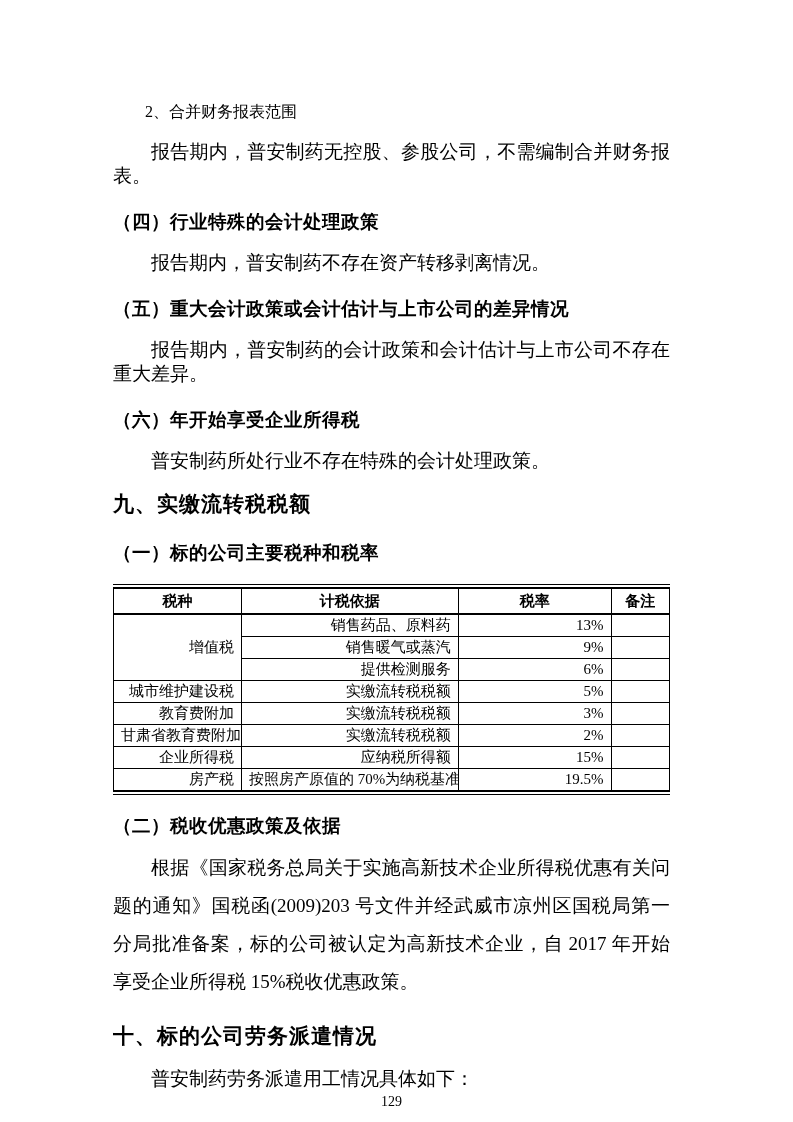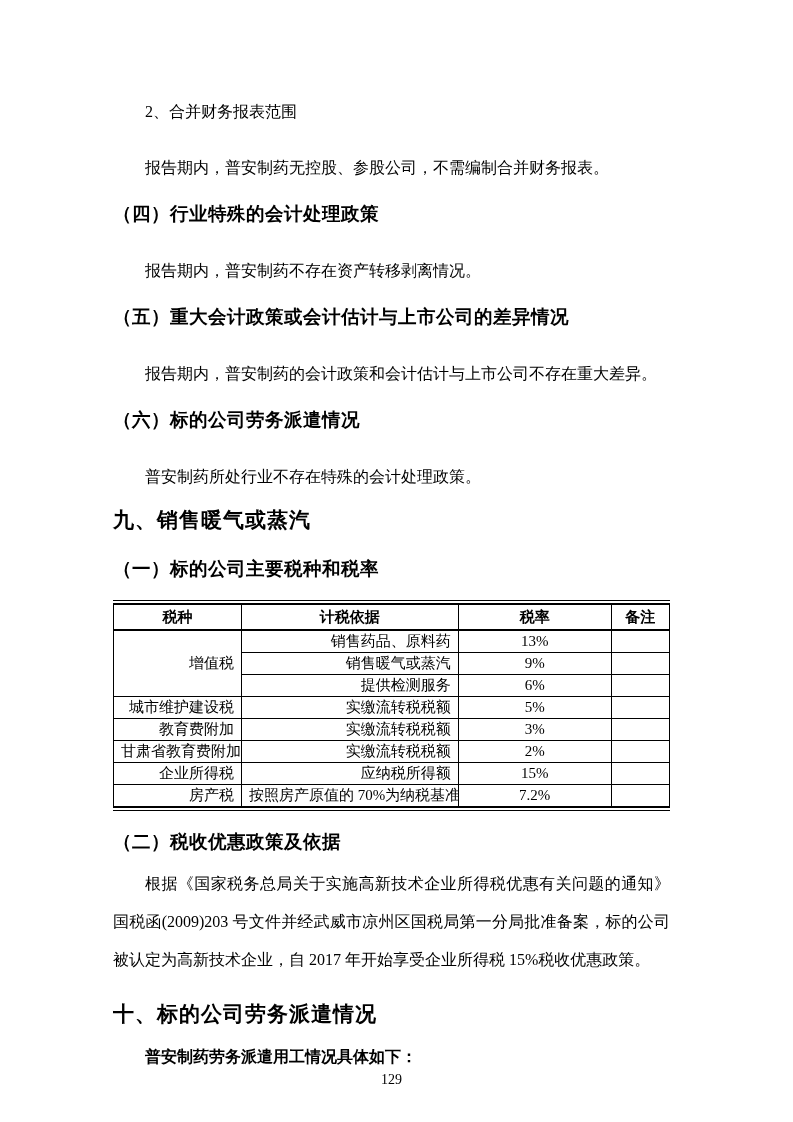--- a/index.html
+++ b/index.html
@@ -13,30 +13,30 @@
     width: 785px; height: 1122px;
     padding: 100px 115px 0 113px;
     overflow: hidden;
     background: #ffffff;
   }
   .sub-item {
     font-size: 16px; line-height: 24px;
     text-indent: 2em;
   }
   .para {
-    font-size: 16px; line-height: 24px;
+    font-size: 19px; line-height: 24px;
     text-indent: 2em;
     text-align: justify;
-    margin: 32px 0 0 0;
+    margin: 16px 0 0 0;
   }
   .para.multi {
     line-height: 38px;
     margin-top: 10px;
   }
-  .para.labor { margin-top: 16px; font-weight: bold; }
+  .para.labor { margin-top: 16px; }
   h1 {
     font-family: "Liberation Sans", "DejaVu Sans", sans-serif;
     font-size: 21px; line-height: 30px; font-weight: bold;
     margin: 16px 0 0 0; letter-spacing: 1px;
   }
   h1.ch10 { margin-top: 20px; }
   h2 {
     font-family: "Liberation Sans", "DejaVu Sans", sans-serif;
     font-size: 18.5px; line-height: 26px; font-weight: bold;
     margin: 21px 0 0 0; letter-spacing: 0.5px;
@@ -65,21 +65,21 @@
     overflow: hidden;
     white-space: nowrap;
   }
   thead th {
     border-bottom: 2px solid #000;
     font-weight: bold;
     text-align: center;
     height: 26px;
   }
   td.col-tax, td.col-basis { text-align: right; }
-  td.col-rate { text-align: center; }
+  td.col-rate { text-align: right; }
   td.col-note { text-align: center; }
   .pagenum {
     text-align: center;
     font-size: 14px;
     margin-top: 3px;
   }
 </style>
 </head>
 <body>
 
@@ -90,25 +90,25 @@
   <p class="para">报告期内，普安制药无控股、参股公司，不需编制合并财务报表。</p>
 
   <h2>（四）行业特殊的会计处理政策</h2>
 
   <p class="para">报告期内，普安制药不存在资产转移剥离情况。</p>
 
   <h2>（五）重大会计政策或会计估计与上市公司的差异情况</h2>
 
   <p class="para">报告期内，普安制药的会计政策和会计估计与上市公司不存在重大差异。</p>
 
-  <h2>（六）标的公司劳务派遣情况</h2>
+  <h2>（六）年开始享受企业所得税</h2>
 
   <p class="para">普安制药所处行业不存在特殊的会计处理政策。</p>
 
-  <h1>九、销售暖气或蒸汽</h1>
+  <h1>九、实缴流转税税额</h1>
 
   <h2>（一）标的公司主要税种和税率</h2>
 
   <div class="table-wrap">
     <table>
       <colgroup>
         <col style="width:23%">
         <col style="width:39%">
         <col style="width:27.5%">
         <col style="width:10.5%">
@@ -158,21 +158,21 @@
         </tr>
         <tr>
           <td class="col-tax">企业所得税</td>
           <td class="col-basis">应纳税所得额</td>
           <td class="col-rate">15%</td>
           <td class="col-note"></td>
         </tr>
         <tr>
           <td class="col-tax">房产税</td>
           <td class="col-basis">按照房产原值的 70%为纳税基准</td>
-          <td class="col-rate">7.2%</td>
+          <td class="col-rate">19.5%</td>
           <td class="col-note"></td>
         </tr>
       </tbody>
     </table>
   </div>
 
   <h2 class="after-table">（二）税收优惠政策及依据</h2>
 
   <p class="para multi">根据《国家税务总局关于实施高新技术企业所得税优惠有关问题的通知》国税函(2009)203 号文件并经武威市凉州区国税局第一分局批准备案，标的公司被认定为高新技术企业，自 2017 年开始享受企业所得税 15%税收优惠政策。</p>
 

